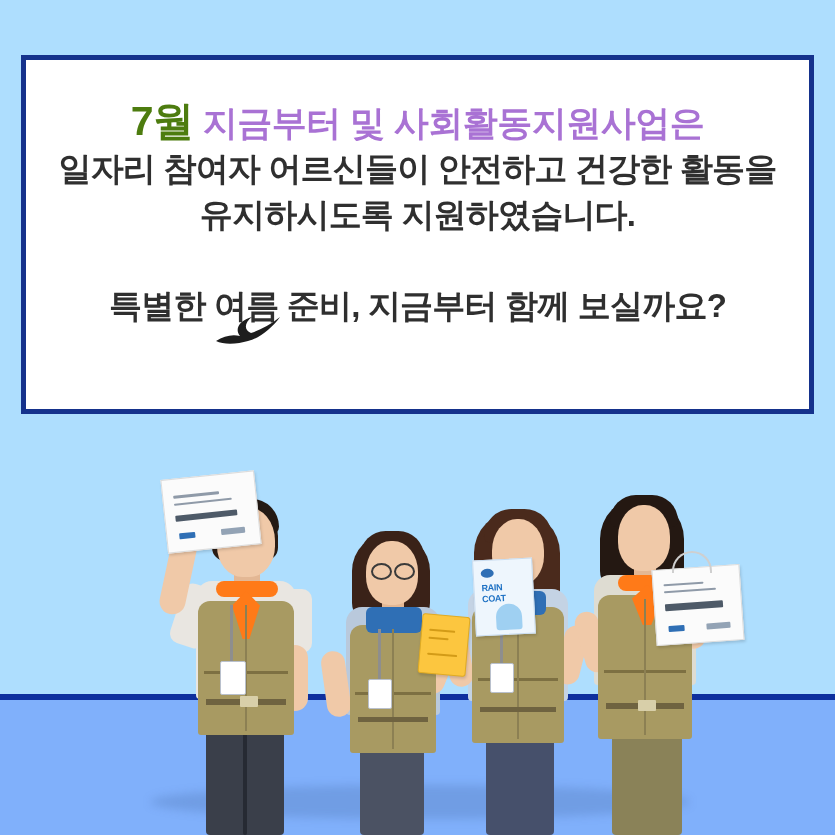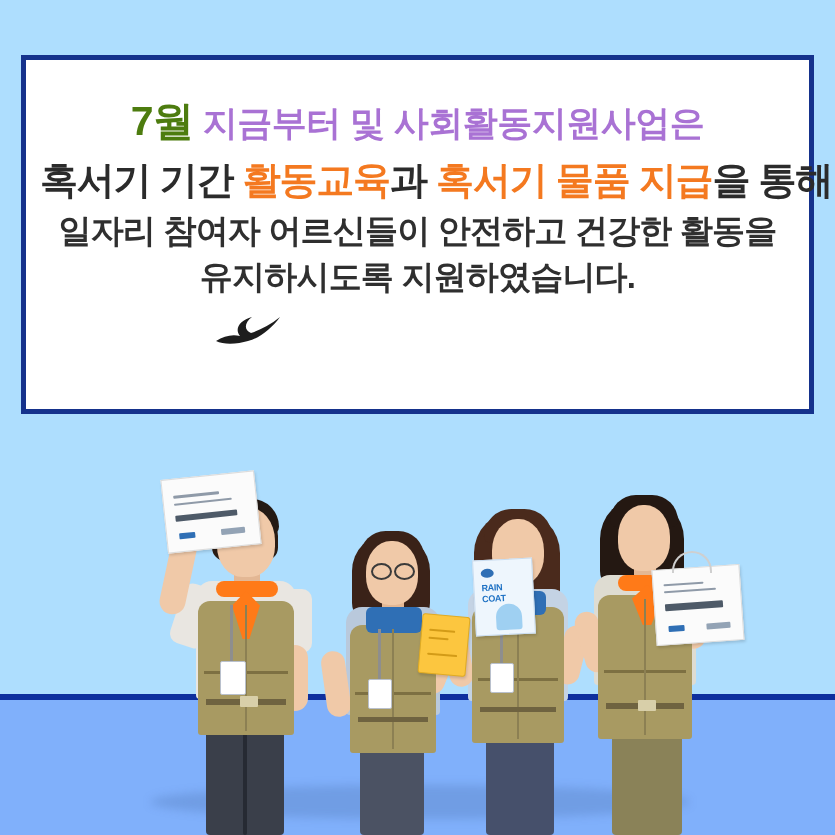--- a/index.html
+++ b/index.html
@@ -457,28 +457,26 @@
     </div>
   </div>
 
   <div class="panel">
     <div class="panel-inner">
 
       <div class="line line-1">
         <span class="big c-red">7월</span><span class="c-purple"> 지금부터 및 사회활동지원사업은</span>
       </div>
 
-      <div class="line line-2">
-        <span class="c-dark">혹서기 기간 </span><span class="c-orange">활동교육</span><span class="c-dark">과 </span><span class="c-orange">혹서기 물품 지급</span><span class="c-dark">을 통해</span>
-      </div>
 
       <div class="line line-3">일자리 참여자 어르신들이 안전하고 건강한 활동을</div>
 
       <div class="line line-4">유지하시도록 지원하였습니다.</div>
 
+      <div class="line line-5">특별한 여름 준비, 지금부터 함께 보실까요?</div>
     </div>
   </div>
 
   <svg class="seagull" viewBox="0 0 72 34" xmlns="http://www.w3.org/2000/svg">
     <path d="M2 27 C10 22, 18 20, 26 22 C20 15, 26 6, 38 3 C30 9, 30 16, 37 19 C46 16, 56 11, 66 3 C58 14, 46 24, 34 27 C24 30, 10 31, 2 27 Z" fill="#1d1d1d"></path>
   </svg>
 
 </div>
 
 </body></html>

